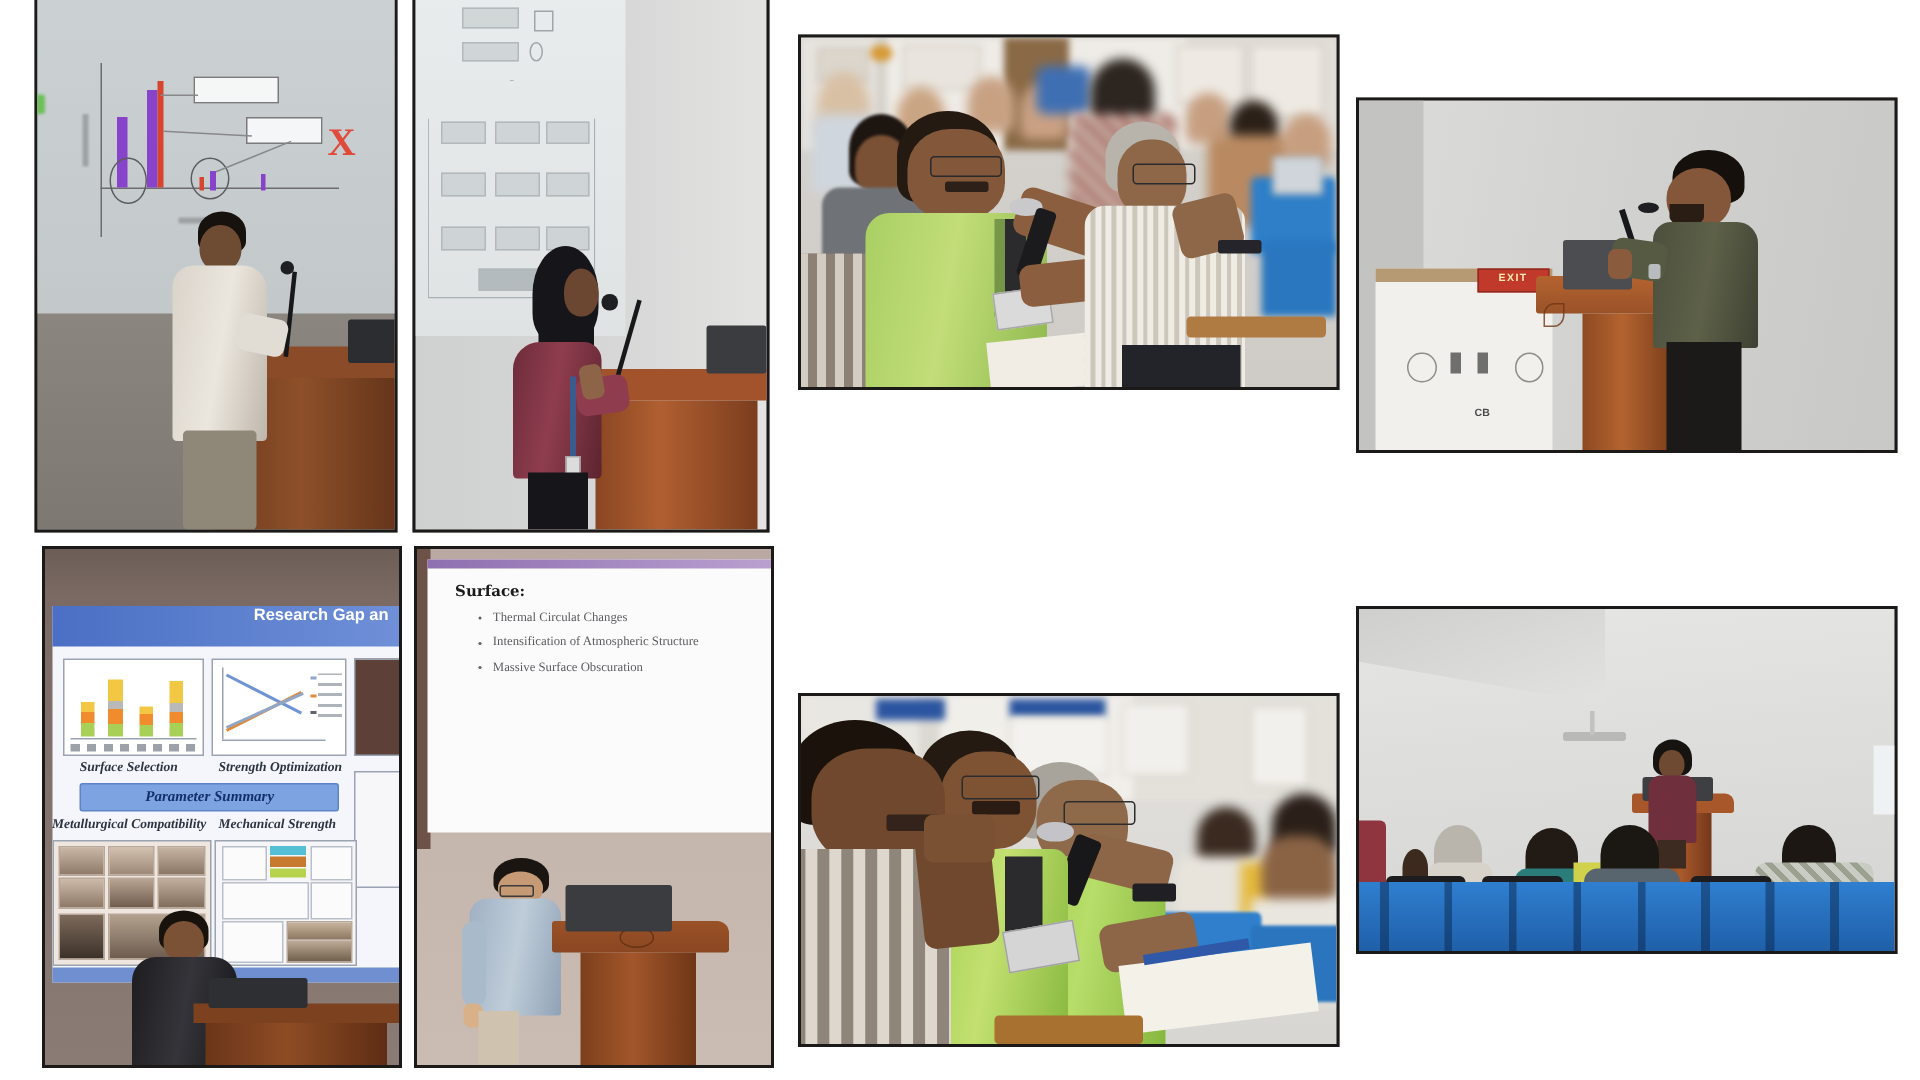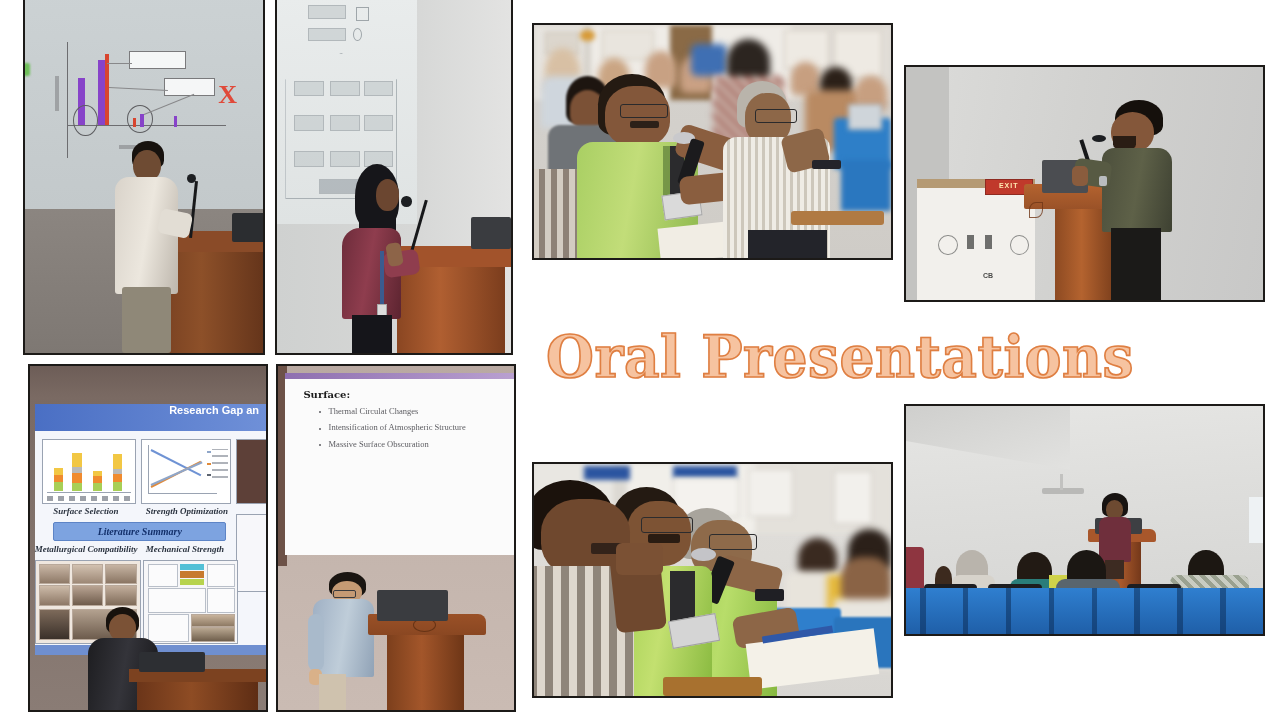--- a/index.html
+++ b/index.html
@@ -370,21 +370,21 @@
           <div style="position:absolute;left:80%;top:14%;width:18%;height:46%;background:repeating-linear-gradient(0deg,#6f7682 0 2px,transparent 2px 7px);opacity:.55;filter:blur(.4px);"></div>
         </div>
 
         <div class="p5-panel" style="left:87%;top:14%;width:13%;height:25%;background:#5d4038;"></div>
         <div class="p5-panel" style="left:87%;top:44%;width:13%;height:30%;background:#f7f7fa;"></div>
 
         <div class="p5-cap" style="left:8%;top:40.5%;">Surface Selection</div>
         <div class="p5-cap" style="left:48%;top:40.5%;">Strength Optimization</div>
 
         <div id="p5-litbar" style="left:8%;top:47%;width:74%;height:7%;">
-          <span>Literature Summary</span>
+          <span>Parameter Summary</span>
         </div>
 
         <div class="p5-cap" style="left:0%;top:56%;">Metallurgical Compatibility</div>
         <div class="p5-cap" style="left:48%;top:56%;">Mechanical Strength</div>
 
         <div class="p5-panel" style="left:0%;top:62%;width:45%;height:33%;background:#efe7df;">
           <div class="p5-thumb" style="left:3%;top:4%;width:28%;height:22%;background:linear-gradient(#c9b7a6,#8f7a68);"></div>
           <div class="p5-thumb" style="left:35%;top:4%;width:28%;height:22%;background:linear-gradient(#d2c1b0,#9d8876);"></div>
           <div class="p5-thumb" style="left:67%;top:4%;width:28%;height:22%;background:linear-gradient(#c6b4a3,#8b7664);"></div>
           <div class="p5-thumb" style="left:3%;top:30%;width:28%;height:22%;background:linear-gradient(#cdbba9,#8d7866);"></div>
@@ -546,17 +546,14 @@
         <div style="position:absolute;left:28%;top:0;width:1.5%;height:100%;background:rgba(10,40,80,.5);"></div>
         <div style="position:absolute;left:40%;top:0;width:1.5%;height:100%;background:rgba(10,40,80,.5);"></div>
         <div style="position:absolute;left:52%;top:0;width:1.5%;height:100%;background:rgba(10,40,80,.5);"></div>
         <div style="position:absolute;left:64%;top:0;width:1.5%;height:100%;background:rgba(10,40,80,.5);"></div>
         <div style="position:absolute;left:76%;top:0;width:1.5%;height:100%;background:rgba(10,40,80,.5);"></div>
         <div style="position:absolute;left:88%;top:0;width:1.5%;height:100%;background:rgba(10,40,80,.5);"></div>
       </div>
     </div>
   </div>
 
-  <div id="title-wrap">
-    <div id="title">Oral Presentations</div>
-  </div>
 
 </div>
 
 </body></html>

